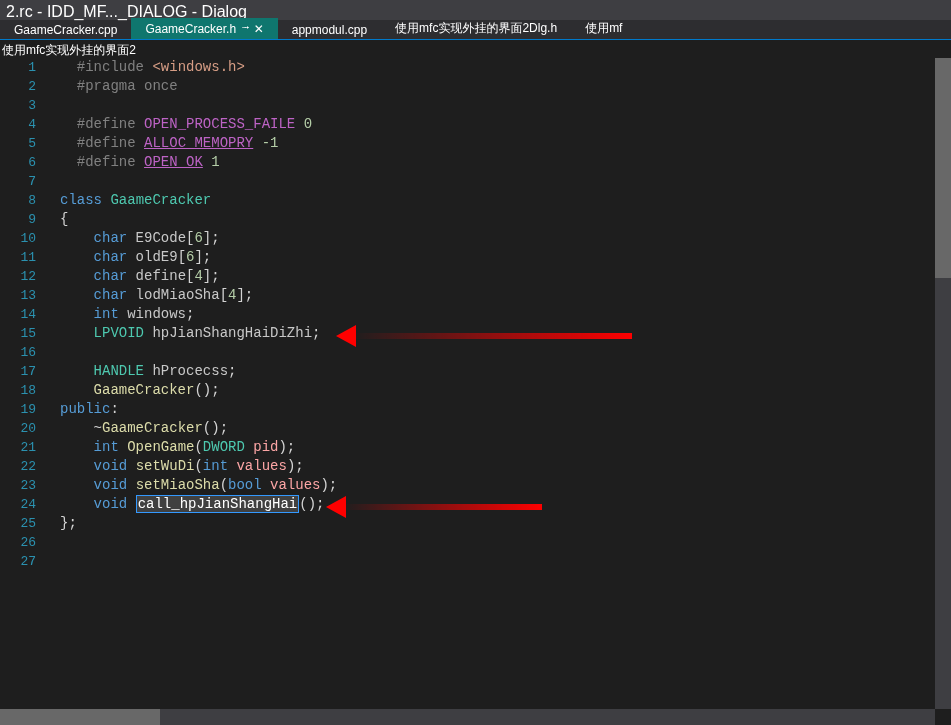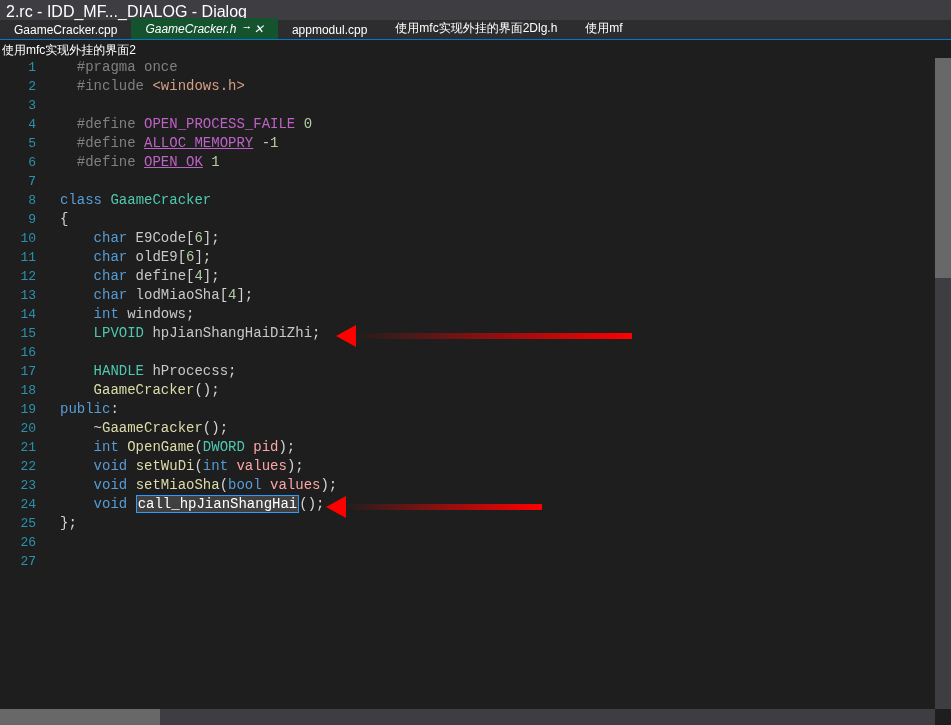--- a/index.html
+++ b/index.html
@@ -32,22 +32,21 @@
   .tab {
     padding: 2px 14px;
     font-size: 12px;
     color: #ffffff;
     cursor: pointer;
     white-space: nowrap;
     display: flex;
     align-items: center;
   }
   .tab.active {
-    background: #14532d;
-    font-style: italic;
+    background: #0f766e;
   }
   .tab .pin {
     margin-left: 6px;
     font-size: 10px;
   }
   .tab .close {
     margin-left: 4px;
     font-size: 12px;
   }
   .breadcrumb {
@@ -200,22 +199,22 @@
     <div>25</div>
     <div>26</div>
     <div>27</div>
   </div>
 
   <div class="code">
 
     <div class="arrow" style="top:275px; left:300px; width:280px;"></div>
     <div class="arrow" style="top:446px; left:290px; width:200px;"></div>
 
+    <div class="line">  <span class="c-pp">#include </span><span class="c-str">&lt;windows.h&gt;</span></div>
     <div class="line">  <span class="c-pp">#pragma</span><span class="c-pp"> once</span></div>
-    <div class="line">  <span class="c-pp">#include </span><span class="c-str">&lt;windows.h&gt;</span></div>
     <div class="line"></div>
     <div class="line">  <span class="c-pp">#define </span><span class="c-mac">OPEN_PROCESS_FAILE</span><span class="c-num"> 0</span></div>
     <div class="line">  <span class="c-pp">#define </span><span class="c-macU">ALLOC_MEMOPRY</span><span class="c-num"> -1</span></div>
     <div class="line">  <span class="c-pp">#define </span><span class="c-macU">OPEN_OK</span><span class="c-num"> 1</span></div>
     <div class="line"></div>
     <div class="line"><span class="c-kw">class </span><span class="c-type">GaameCracker</span></div>
     <div class="line"><span class="c-pl">{</span></div>
     <div class="line"><span class="c-kw">    char</span><span class="c-var"> E9Code</span><span class="c-pl">[</span><span class="c-num">6</span><span class="c-pl">];</span></div>
     <div class="line"><span class="c-kw">    char</span><span class="c-var"> oldE9</span><span class="c-pl">[</span><span class="c-num">6</span><span class="c-pl">];</span></div>
     <div class="line"><span class="c-kw">    char</span><span class="c-var"> define</span><span class="c-pl">[</span><span class="c-num">4</span><span class="c-pl">];</span></div>

